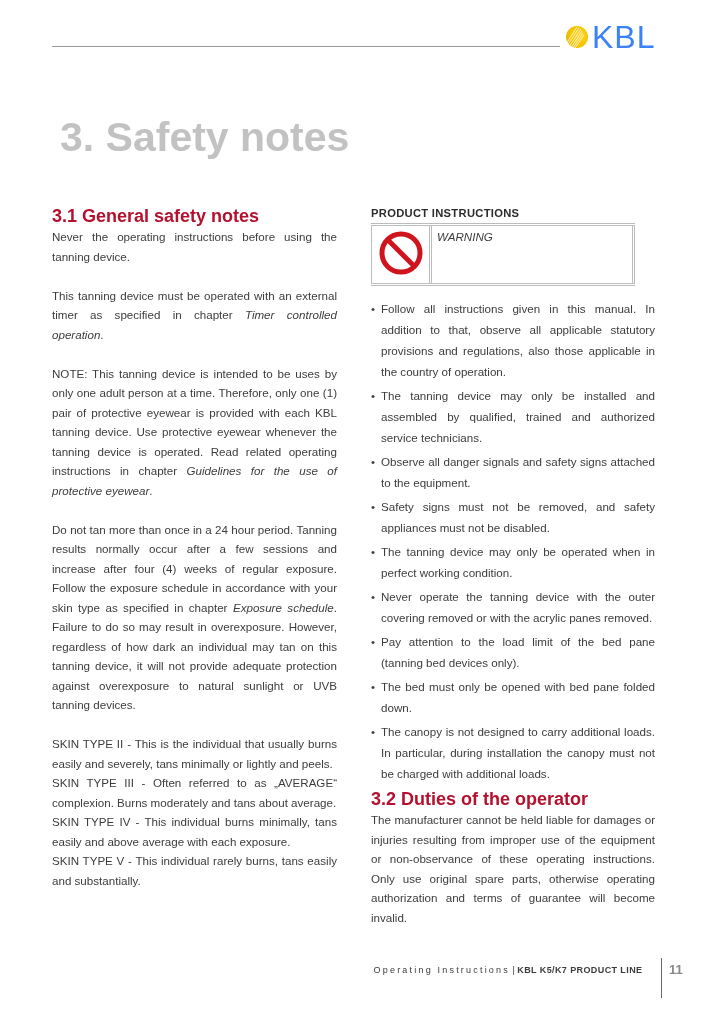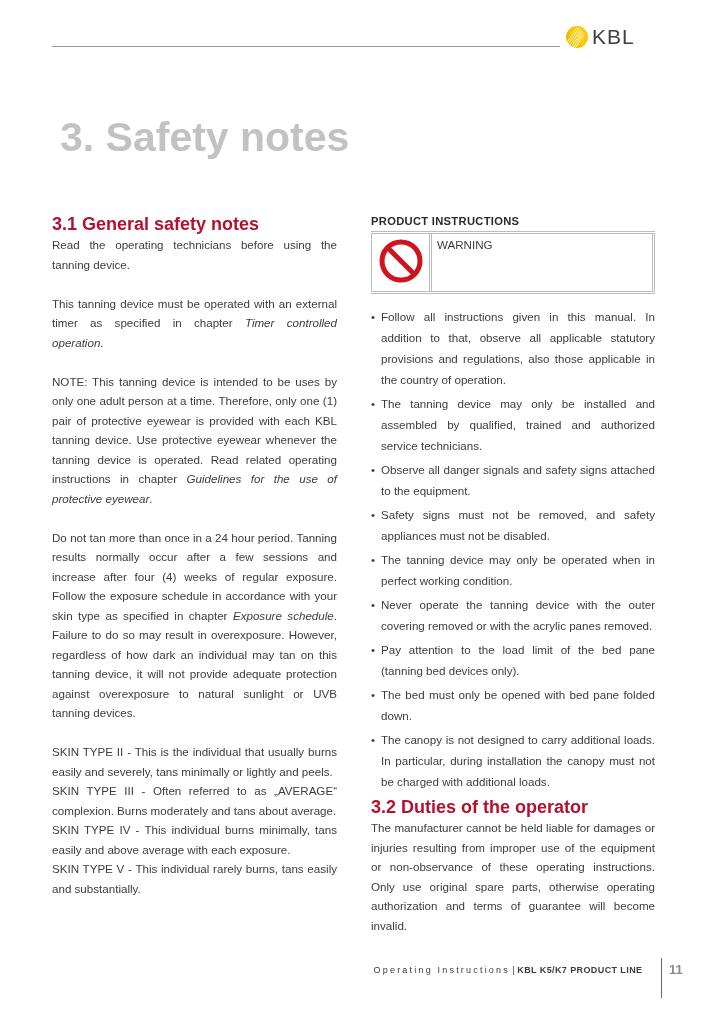--- a/index.html
+++ b/index.html
@@ -1,31 +1,31 @@
 <!DOCTYPE html>
 <html><head>
 <meta charset="utf-8">
 <style>
   html, body { margin: 0; padding: 0; background: #ffffff; }
   body { width: 724px; height: 1024px; position: relative; overflow: hidden;
          font-family: "Liberation Sans", sans-serif; color: #3c3c3c; }
   .header-rule { position: absolute; left: 52px; top: 46px; width: 508px; height: 1px; background: #9a9a9a; }
   .logo { position: absolute; left: 563px; top: 22px; height: 30px; display: flex; align-items: center; }
   .logo svg { display: block; }
-  .logo-text { font-size: 21px; color: #404040; letter-spacing: 1px; margin-left: 3px; line-height: 30px; }
+  .logo-text { font-size: 32px; color: #3b82f6; letter-spacing: 1px; margin-left: 3px; line-height: 30px; }
   .chapter-title { position: absolute; left: 52px; top: 106px; margin: 8px; font-size: 41px; font-weight: bold; color: #c2c2c2; letter-spacing: 0px; }
-  .col { position: absolute; top: 213px; width: 285px; }
+  .col { position: absolute; top: 205px; width: 285px; }
   .col-left { left: 52px; }
   .col-right { left: 371px; width: 284px; }
   h2.section { margin: 0; font-size: 18px; font-weight: bold; color: #b5102e; line-height: 22px; }
   p.body { margin: 0; font-size: 11.6px; line-height: 19.5px; text-align: justify; color: #3c3c3c; }
   p.body .it { font-style: italic; }
   .gap { height: 19.5px; }
   .further { font-size: 11.2px; font-weight: bold; color: #2b2b2b; letter-spacing: 0.3px; margin: 2px 0 4px 0; }
-  .warn-table { border-top: 3px double #bcbcbc; border-bottom: 3px double #bcbcbc; display: flex; width: 284px; box-sizing: border-box; height: 63px; }
+  .warn-table { border-top: 3px double #bcbcbc; border-bottom: 3px double #bcbcbc; display: flex; width: 264px; box-sizing: border-box; height: 63px; font-style: italic; }
   .warn-icon-cell { width: 57px; border-left: 1px solid #bcbcbc; border-right: 3px double #bcbcbc; display: flex; align-items: center; justify-content: center; }
   .warn-text-cell { flex: 1; border-right: 3px double #bcbcbc; padding: 2px 4px 0 5px; font-size: 11.6px; line-height: 17.5px; text-align: justify; }
   ul.bullets { list-style: none; margin: 12px 0 0 0; padding: 0; }
   ul.bullets li { position: relative; padding-left: 10px; font-size: 11.6px; line-height: 21px; text-align: justify; margin-bottom: 3px; }
   ul.bullets li .dot { position: absolute; left: 0; top: 0; }
   .sec32 { margin-top: 4px; }
   .footer { position: absolute; top: 965px; left: 360px; width: 296px; text-align: center; font-size: 9px; color: #3c3c3c; }
   .footer .doc { letter-spacing: 2.2px; }
   .footer .prod { font-weight: bold; letter-spacing: 0.4px; }
   .footer-rule { position: absolute; left: 661px; top: 958px; width: 1px; height: 40px; background: #6a6a6a; }
@@ -56,21 +56,21 @@
       </g>
     </svg>
   </span>
   <span class="logo-text">KBL</span>
 </div>
 
 <h1 class="chapter-title">3. Safety notes</h1>
 
 <div class="col col-left">
   <h2 class="section">3.1 General safety notes</h2>
-  <p class="body">Read the operating technicians before using the tanning device.</p>
+  <p class="body">Never the operating instructions before using the tanning device.</p>
   <div class="gap"></div>
   <p class="body"><span>This tanning device must be operated with an external timer as specified in chapter </span><span class="it">Timer controlled operation</span><span>.</span></p>
   <div class="gap"></div>
   <p class="body"><span>NOTE: This tanning device is intended to be uses by only one adult person at a time. Therefore, only one (1) pair of protective eyewear is provided with each KBL tanning device. Use protective eyewear whenever the tanning device is operated. Read related operating instructions in chapter </span><span class="it">Guidelines for the use of protective eyewear</span><span>.</span></p>
   <div class="gap"></div>
   <p class="body"><span>Do not tan more than once in a 24 hour period. Tanning results normally occur after a few sessions and increase after four (4) weeks of regular exposure. Follow the exposure schedule in accordance with your skin type as specified in chapter </span><span class="it">Exposure schedule</span><span>. Failure to do so may result in overexposure. However, regardless of how dark an individual may tan on this tanning device, it will not provide adequate protection against overexposure to natural sunlight or UVB tanning devices.</span></p>
   <div class="gap"></div>
   <p class="body">SKIN TYPE II - This is the individual that usually burns easily and severely, tans minimally or lightly and peels.</p>
   <p class="body">SKIN TYPE III - Often referred to as „AVERAGE“ complexion. Burns moderately and tans about average.</p>
   <p class="body">SKIN TYPE IV - This individual burns minimally, tans easily and above average with each exposure.</p>

